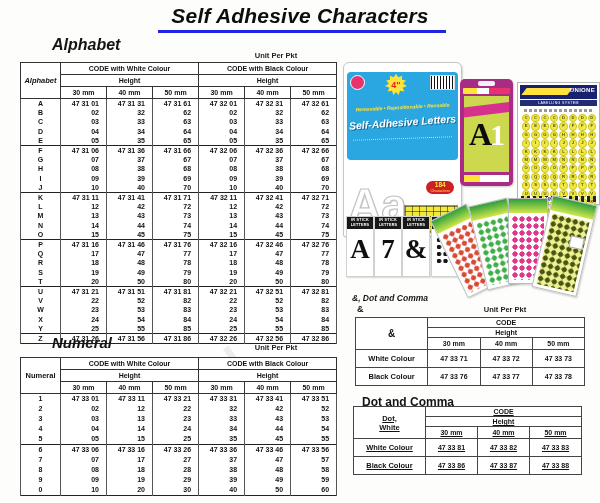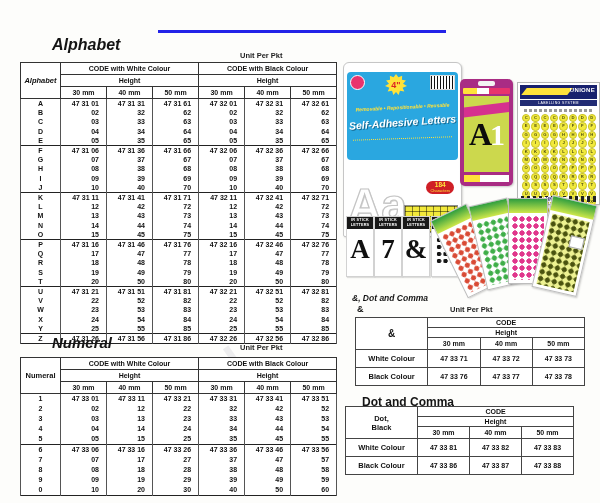--- a/index.html
+++ b/index.html
@@ -6,21 +6,21 @@
   body{width:600px;height:503px;background:#fdfdfb;font-family:"Liberation Sans",sans-serif;color:#111;overflow:hidden;}
   #page{position:relative;width:600px;height:503px;}
 
   
   .page-title{position:absolute;left:140px;top:4px;width:320px;text-align:center;
     font-size:21px;font-weight:700;font-style:italic;color:#0d0d0d;letter-spacing:.2px;}
   .title-underline{position:absolute;left:158px;top:30px;width:288px;height:3px;background:#2323e8;}
 
   
   .sec-head{position:absolute;font-weight:700;font-style:italic;color:#141414;}
-  .unit-label{position:absolute;font-size:7.5px;font-weight:700;text-align:left;color:#222;}
+  .unit-label{position:absolute;font-size:7.5px;font-weight:700;text-align:center;color:#222;}
 
   
   table.codes{position:absolute;border-collapse:collapse;table-layout:fixed;background:#fff;}
   table.codes th, table.codes td{border-left:1px solid #555;border-right:1px solid #555;padding:0;}
   table.codes{border:1.5px solid #222;}
   table.codes thead th{border:1px solid #333;font-size:7px;font-weight:700;text-align:center;}
   table.codes .lblhead{font-style:italic;font-size:7.5px;}
   table.codes tbody td{font-size:7px;font-weight:700;text-align:right;padding-right:7px;white-space:nowrap;}
   table.codes tbody td.rowlabel{text-align:center;padding-right:0;}
   table.codes tbody tr.gs td{border-top:1.5px solid #222;}
@@ -115,20 +115,21 @@
   .pack .plabel{position:absolute;right:4px;top:34px;width:12px;height:10px;background:#fff;border:.5px solid #aaa;}
 
   
   .amp-line{position:absolute;font-weight:700;}
 </style>
 </head>
 <body>
 
 <div id="page">
 
+  <div class="page-title">Self Adhesive Characters</div>
   <div class="title-underline"></div>
 
   <div class="watermark">BATNAI</div>
 
   <div class="sec-head" style="left:52px;top:36px;font-size:16px;">Alphabet</div>
   <div class="unit-label" style="left:240px;top:51px;width:72px;">Unit Per Pkt</div>
 
   <table class="codes" id="alpha-table" style="left:20px;top:62px;width:317px;">
     <colgroup>
         <col style="width:40px">
@@ -754,30 +755,30 @@
       <td class="lbl">Black Colour</td>
       <td>47 33 76</td>
       <td>47 33 77</td>
       <td>47 33 78</td>
     </tr>
   </tbody>
     </table>
 
   <div class="sec-head" style="left:362px;top:395px;font-size:12px;font-style:normal;">Dot and Comma</div>
 
-  <table class="mini" style="left:345px;top:406px;width:216px;">
+  <table class="mini" style="left:353px;top:406px;width:216px;text-decoration:underline;">
     <colgroup>
         <col style="width:72px">
         <col span="3" style="width:52px">
       </colgroup>
     <tbody>
         <tr class="hrow">
       <td rowspan="3" class="lbl">
         <span>Dot,</span><br>
-        <span>Black</span>
+        <span>White</span>
       </td>
       <td colspan="3">CODE</td>
     </tr>
     <tr class="hrow">
           <td colspan="3">Height</td>
         </tr>
     <tr class="srow">
       <td>30 mm</td>
       <td>40 mm</td>
       <td>50 mm</td>

